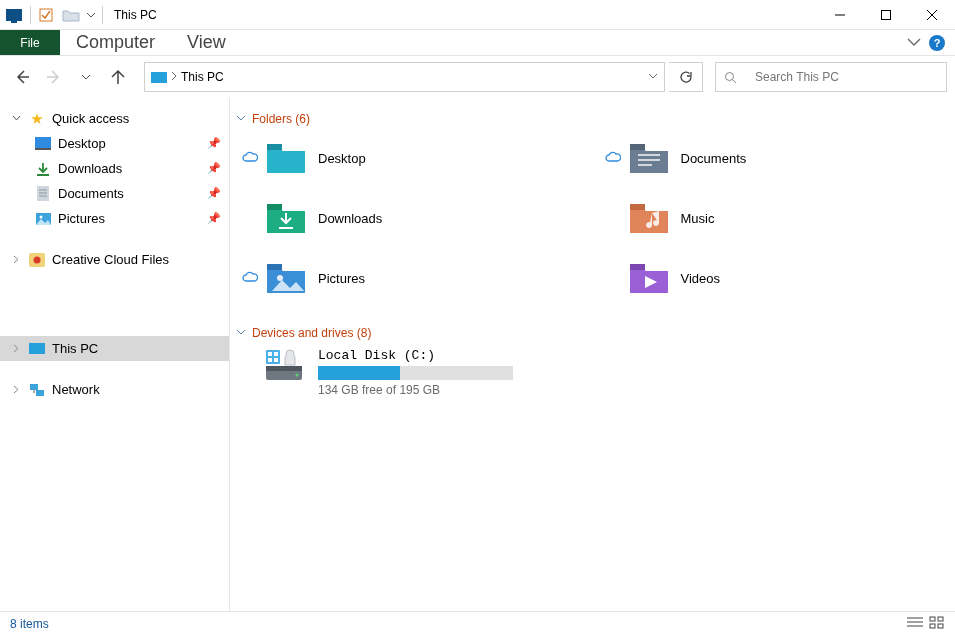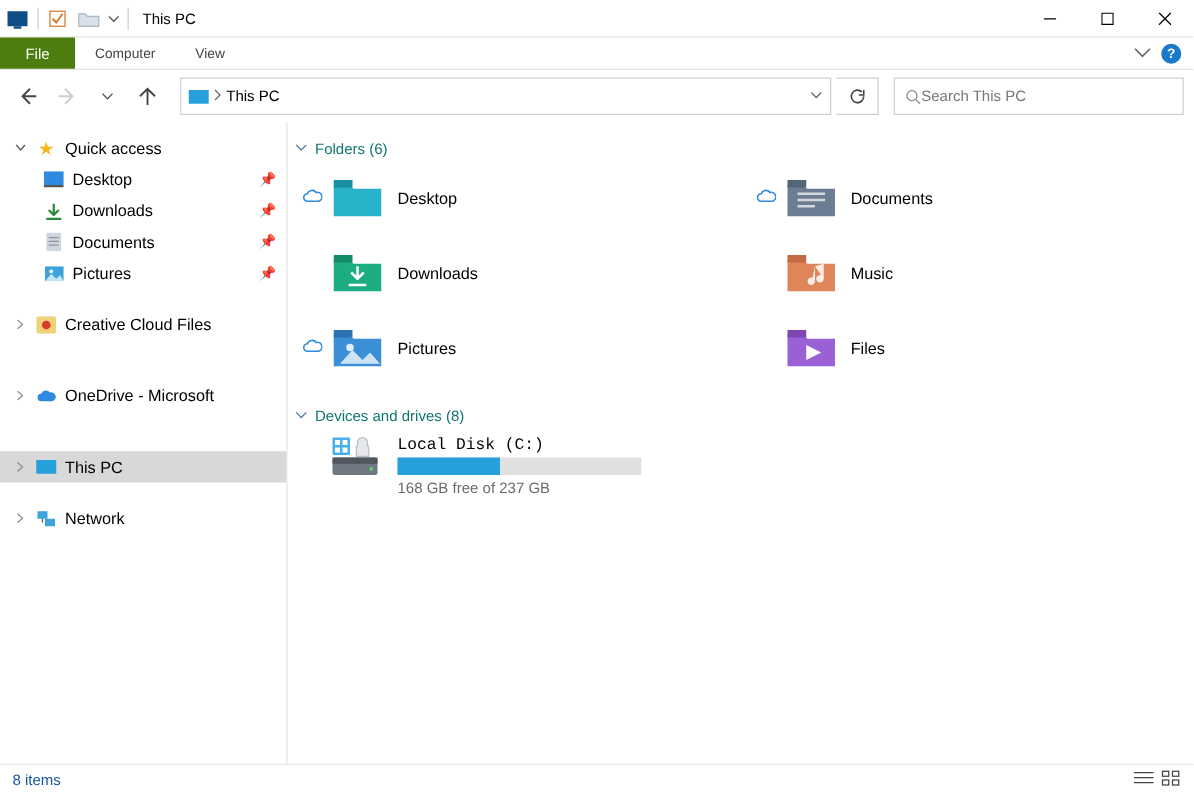--- a/index.html
+++ b/index.html
@@ -4,44 +4,44 @@
   <style>
     *{box-sizing:border-box;margin:0;padding:0;}
     body{font-family:"Segoe UI",Tahoma,sans-serif;font-size:12px;color:#000;background:#fff;width:955px;height:635px;display:flex;flex-direction:column;overflow:hidden;}
     .titlebar{height:30px;display:flex;align-items:center;padding:0 0 0 2px;border-bottom:1px solid #e5e5e5;}
     .qat-btn{width:24px;height:24px;display:flex;align-items:center;justify-content:center;margin-right:1px;}
     .qat-divider{width:1px;height:18px;background:#d0d0d0;margin:0 3px;}
     .title-text{margin-left:8px;font-size:12px;}
     .win-controls{margin-left:auto;display:flex;}
     .win-btn{width:46px;height:30px;display:flex;align-items:center;justify-content:center;}
     .ribbon{height:26px;display:flex;align-items:stretch;border-bottom:1px solid #e5e5e5;}
-    .ribbon-file{background:#4d7c0f;color:#fff;width:60px;display:flex;align-items:center;justify-content:center;font-size:12px;}
-    .ribbon-tab{padding:0 16px;display:flex;align-items:center;font-size:11px;color:#444;text-align:center;}
+    .ribbon-file{background:#14532d;color:#fff;width:60px;display:flex;align-items:center;justify-content:center;font-size:12px;}
+    .ribbon-tab{padding:0 16px;display:flex;align-items:center;font-size:18px;color:#444;text-align:center;}
     .ribbon-right{margin-left:auto;display:flex;align-items:center;gap:8px;padding-right:10px;}
     .help-circle{width:16px;height:16px;border-radius:50%;background:#1979ca;color:#fff;display:flex;align-items:center;justify-content:center;font-size:11px;font-weight:bold;}
     .navbar{height:42px;display:flex;align-items:center;padding:6px 8px;gap:4px;}
     .nav-arrow{width:28px;height:28px;display:flex;align-items:center;justify-content:center;color:#555;}
     .nav-arrow.disabled{color:#bbb;}
     .addressbar{flex:1;height:30px;border:1px solid #d0d0d0;display:flex;align-items:center;padding:0 6px;margin-left:8px;}
     .addr-sep{margin:0 4px;color:#666;}
     .addr-drop{margin-left:auto;color:#666;}
     .refresh-box{width:34px;height:30px;border:1px solid #d0d0d0;border-left:none;display:flex;align-items:center;justify-content:center;}
     .searchbar{width:232px;height:30px;border:1px solid #d0d0d0;display:flex;align-items:center;margin-left:8px;padding:0 8px;color:#777;}
-    .searchbar span.ph{}
+    .searchbar span.ph{margin-left:18px;}
     .body{flex:1;display:flex;min-height:0;}
     .nav-pane{width:230px;border-right:1px solid #e5e5e5;padding-top:8px;}
     .nav-item{height:25px;display:flex;align-items:center;padding:0 8px 0 10px;font-size:13px;}
     .nav-item .chev{width:12px;display:flex;justify-content:center;color:#666;}
     .nav-item .ico{width:18px;height:18px;display:flex;align-items:center;justify-content:center;margin:0 6px;}
     .nav-item .pin{margin-left:auto;color:#9a9a9a;font-size:11px;}
     .nav-item.indent{padding-left:28px;}
     .nav-item.selected{background:#d8d8d8;}
     .nav-spacer{height:16px;}
     .content{flex:1;padding:8px 14px 0 0;overflow:auto;}
-    .group-head{color:#0f766e;display:flex;align-items:center;gap:6px;padding:6px 0 8px 6px;font-size:12px;}
+    .group-head{color:#c2410c;display:flex;align-items:center;gap:6px;padding:6px 0 8px 6px;font-size:12px;}
     .group-head .chev{color:#5b7da6;}
     .folder-grid{display:grid;grid-template-columns:1fr 1fr;gap:12px 20px;padding-left:6px;margin-bottom:18px;}
     .folder-item{display:flex;align-items:center;height:48px;}
     .sync-col{width:28px;display:flex;justify-content:center;color:#2f8ae0;}
     .folder-ico{width:44px;height:36px;display:flex;align-items:center;justify-content:center;background:transparent;border-radius:2px;margin-right:10px;}
     .folder-label{font-size:13px;}
     .drive-row{display:flex;align-items:flex-start;padding-left:34px;}
     .drive-ico{width:44px;height:36px;position:relative;margin-right:10px;}
     .drive-body .bar{width:195px;height:14px;background:#e0e0e0;margin:3px 0;}
     .drive-body .bar .fill{height:100%;background:#26a0da;width:42%;}
@@ -226,33 +226,20 @@
       <span class="ico">
           <svg width="16" height="14">
             <rect width="16" height="14" fill="#f0d27a" rx="2"></rect>
             <circle cx="8" cy="7" r="3.5" fill="#da3b2a"></circle>
           </svg>
         </span>
       <span>Creative Cloud Files</span>
     </div>
     <div class="nav-spacer"></div>
     <div class="nav-spacer"></div>
-    <div class="nav-item">
-      <span class="chev">
-          <svg width="9" height="9">
-            <path d="M2 1 L6 4.5 L2 8" fill="none" stroke="#888"></path>
-          </svg>
-        </span>
-      <span class="ico cloud-ico">
-          <svg width="17" height="11">
-            <path d="M4 10 a3 3 0 0 1 0-6 a4 4 0 0 1 7-1 a3 3 0 0 1 2 7 z" fill="#2f8ae0"></path>
-          </svg>
-        </span>
-      <span>OneDrive - Microsoft</span>
-    </div>
     <div class="nav-spacer"></div>
     <div class="nav-spacer"></div>
     <div class="nav-item selected">
       <span class="chev">
           <svg width="9" height="9">
             <path d="M2 1 L6 4.5 L2 8" fill="none" stroke="#888"></path>
           </svg>
         </span>
       <span class="ico">
           <div class="thispc-mini"></div>
@@ -363,21 +350,21 @@
 
       <div class="folder-item">
         <div class="sync-col"></div>
         <div class="folder-ico">
             <svg width="40" height="34">
               <path d="M1 7 h12 l4 3 h22 v22 h-38 z" fill="#9b5fd6"></path>
               <rect x="1" y="3" width="15" height="6" fill="#7c46b3"></rect>
               <path d="M16 15 L28 21 L16 27 z" fill="#fff"></path>
             </svg>
           </div>
-        <span class="folder-label">Files</span>
+        <span class="folder-label">Videos</span>
       </div>
     </div>
 
     <div class="group-head">
       <span class="chev"><svg width="10" height="10">
             <path d="M1 3 L5 7 L9 3" fill="none" stroke="#5b7da6"></path>
           </svg></span>
       <span>Devices and drives (8)</span>
     </div>
     <div class="drive-row">
@@ -392,21 +379,21 @@
             <rect x="4" y="10" width="4" height="4" fill="#fff"></rect>
             <rect x="10" y="10" width="4" height="4" fill="#fff"></rect>
             <path d="M22 6 a4 4 0 0 1 8 0 v3 h1 v8 h-10 v-8 h1 z" fill="#e5e7ea" stroke="#b9bfc6"></path>
           </svg>
       </div>
       <div class="drive-body">
         <div style="font-size:13px;font-family:Liberation Mono, monospace;">Local Disk (C:)</div>
         <div class="bar">
             <div class="fill"></div>
           </div>
-        <div class="sub">168 GB free of 237 GB</div>
+        <div class="sub">134 GB free of 195 GB</div>
       </div>
     </div>
   </div>
 </div>
 
 <div class="statusbar">
   <span>8 items</span>
   <div class="view-toggles">
     <span><svg width="16" height="13">
           <line x1="0" y1="2" x2="16" y2="2" stroke="#444"></line>

